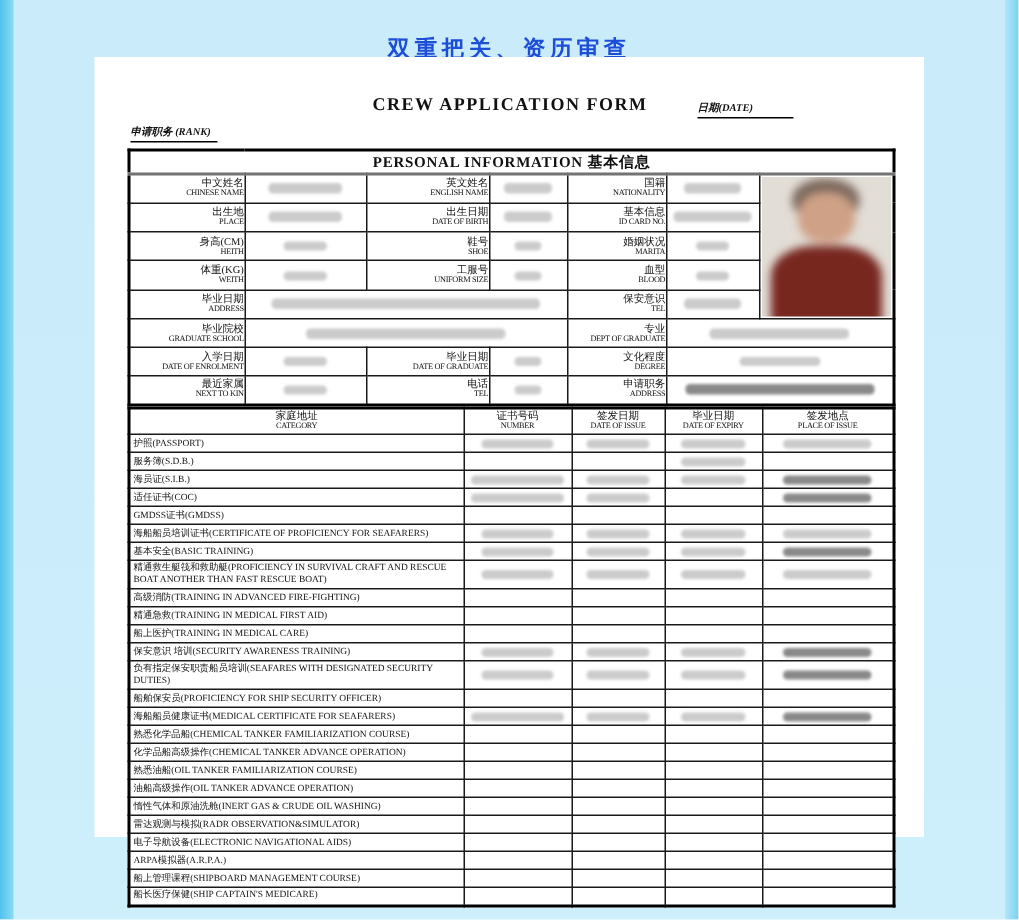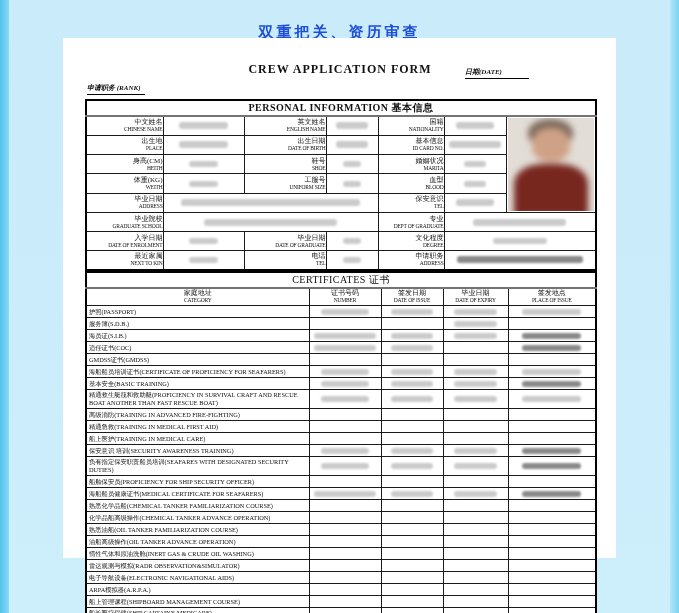--- a/index.html
+++ b/index.html
@@ -271,23 +271,20 @@
 
     <table class="ctable">
       <colgroup>
         <col style="width:223px">
           <col style="width:72px">
           <col style="width:62px">
         <col style="width:65px">
           <col style="width:88px">
       </colgroup>
       <thead>
-        <tr>
-            <th class="sec" colspan="5">CERTIFICATES 证书</th>
-          </tr>
         <tr class="colh">
             <th>
               <div class="zh">家庭地址</div>
               <div class="en">CATEGORY</div>
             </th>
             <th>
               <div class="zh">证书号码</div>
               <div class="en">NUMBER</div>
             </th>
             <th>

